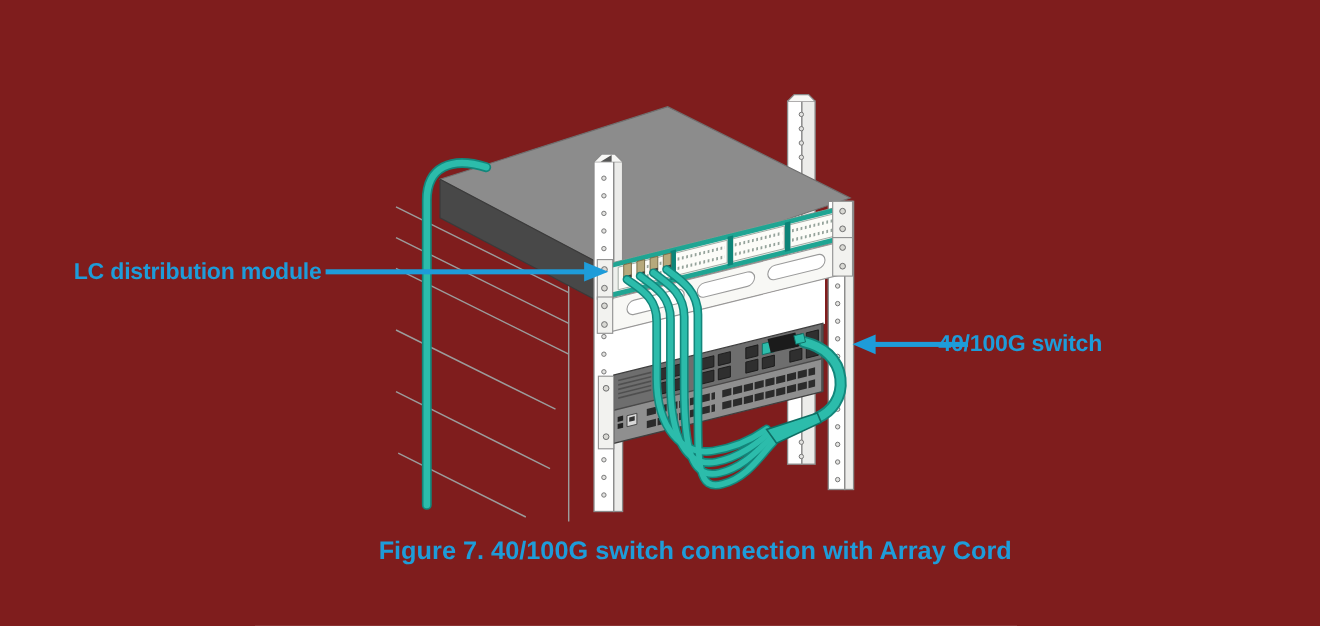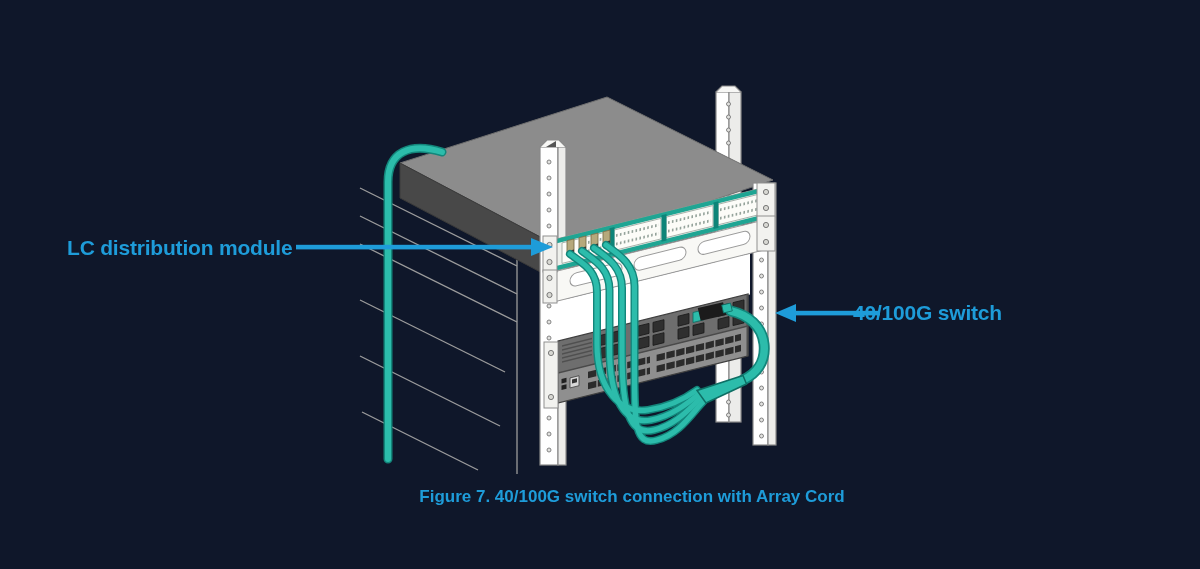--- a/index.html
+++ b/index.html
@@ -1,29 +1,29 @@
 <!DOCTYPE html>
 <html style="--accent_blue: #1E9CD9; --cable_teal: #2CBCAB; --cable_teal_dark: #13867B; --panel_teal: #1FA593; --slab_top_gray: #8C8C8C; --slab_front_gray: #484848; --switch_gray: #6E6E6E; --switch_lower_gray: #8F8F8F; --rack_line_gray: #9C9C9C;"><head>
 <meta charset="utf-8">
 <style>
   html,body{margin:0;padding:0;background:#ffffff;}
   .stage{
-    position:relative;width:1200px;height:569px;background:#0f172a;overflow:hidden;
+    position:relative;width:1200px;height:569px;background:#7f1d1d;overflow:hidden;
     font-family:"Liberation Sans", sans-serif;
   }
   .stage svg{position:absolute;left:0;top:0;}
   .callout{
     position:absolute;color:var(--accent_blue);font-weight:700;font-size:21px;
     letter-spacing:-0.2px;white-space:nowrap;
   }
   .lc-label{left:67px;top:236px;}
   .sw-label{left:853px;top:301px;}
   .caption{
     position:absolute;left:632px;top:487px;transform:translateX(-50%);
-    color:var(--accent_blue);font-weight:700;font-size:17px;white-space:nowrap;
+    color:var(--accent_blue);font-weight:700;font-size:23px;white-space:nowrap;
   }
 </style>
 </head>
 <body>
 
 <div class="stage">
 
   <svg width="1200" height="569" viewBox="0 0 1200 569">
 
     <g stroke="#9c9c9c" stroke-width="1.3" fill="none">

